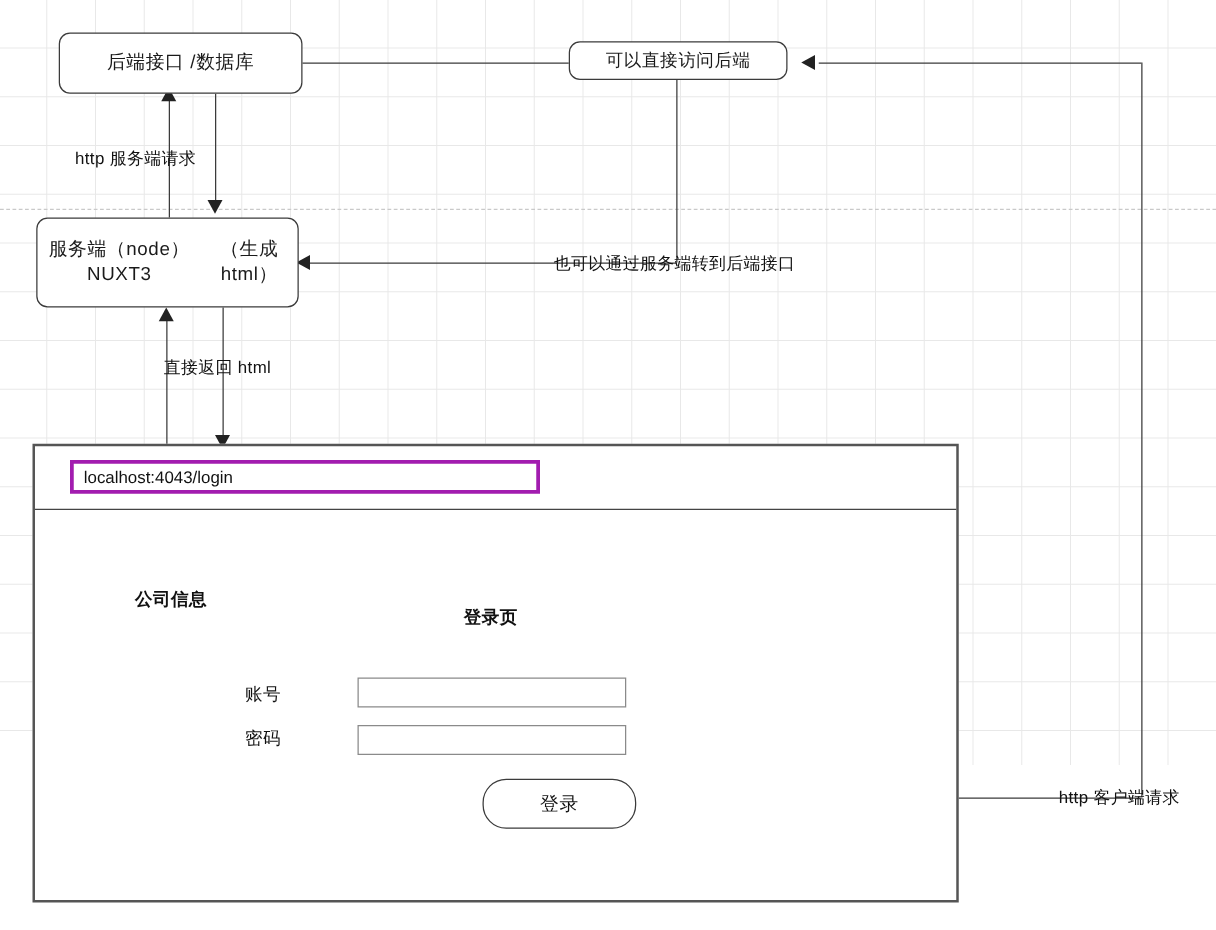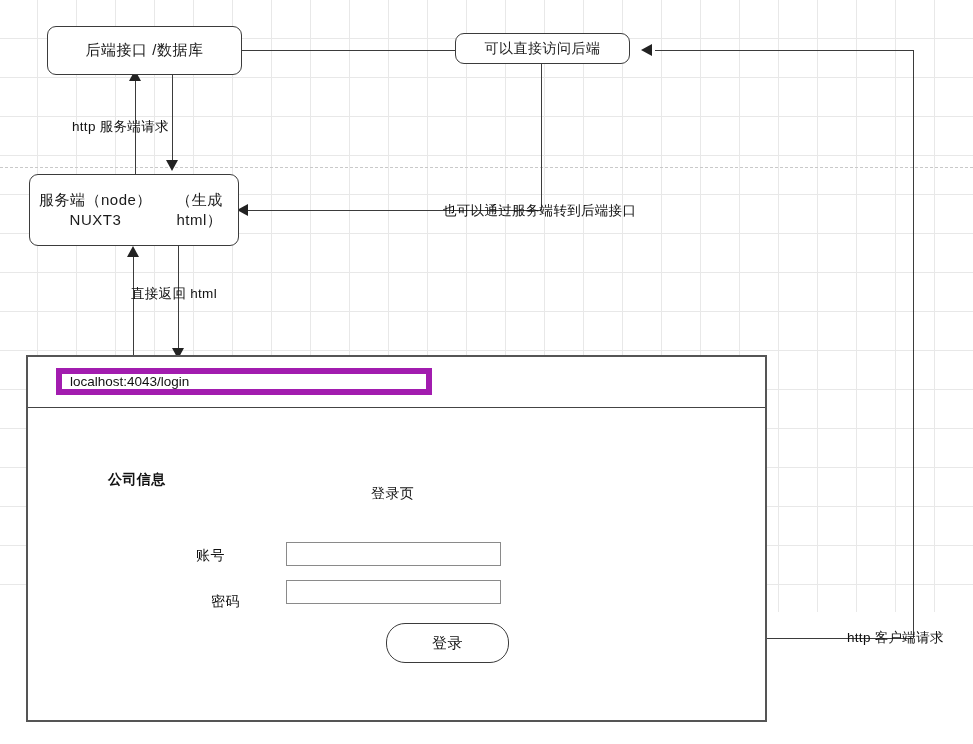--- a/index.html
+++ b/index.html
@@ -69,36 +69,36 @@
     background:#ffffff;
     z-index:5;
   }
   #browser .chrome-divider{
     position:absolute;left:0;top:50px;width:100%;height:0;
     border-top:1.6px solid #444;
   }
   #urlbar{
     position:absolute;left:28px;top:11px;width:376px;height:27px;
     box-sizing:border-box;
-    border:6px solid #a21caf;
+    border:3px solid #a21caf;
     background:#fff;
     display:flex;align-items:center;
     padding-left:8px;
     font-size:13.5px;color:#111;
   }
   .page-label{
     position:absolute;
     font-size:14px;color:#111;
     white-space:nowrap;
     letter-spacing:.4px;
   }
   #company-info{left:80px;top:114px;font-weight:bold;}
-  #login-title{left:343px;top:128px;}
+  #login-title{left:343px;top:128px;font-weight:bold;}
   #lbl-account{left:168px;top:190px;}
-  #lbl-password{left:168px;top:236px;margin-left:15px;}
+  #lbl-password{left:168px;top:225px;}
   .field{
     position:absolute;
     box-sizing:border-box;
     width:215px;height:24px;
     border:1.6px solid #8a8a8a;
     background:#fff;
   }
   #field-account{left:258px;top:185px;}
   #field-password{left:258px;top:223px;}
   #login-button{
@@ -151,21 +151,21 @@
   <div class="arrow down" style="left:166px;top:160px;"></div>
 
   <div class="vline" style="left:133px;top:252px;height:113px;"></div>
   <div class="arrow up" style="left:127px;top:246px;"></div>
 
   <div class="vline" style="left:178px;top:246px;height:104px;"></div>
   <div class="arrow down" style="left:172px;top:348px;"></div>
 
   <div class="hline" style="left:508px;top:638px;width:405px;"></div>
 
-  <div class="edge-label" style="left:72px;top:118px;">http 服务端请求</div>
+  <div class="edge-label" style="left:60px;top:118px;">http 服务端请求</div>
 
   <div class="edge-label" style="left:443px;top:202px;">也可以通过服务端转到后端接口</div>
 
   <div class="edge-label" style="left:131px;top:285px;">直接返回 html</div>
 
   <div class="edge-label" style="left:847px;top:629px;">http 客户端请求</div>
 
   <div id="browser">
     <div id="urlbar">
       <span>localhost:4043/login</span>

